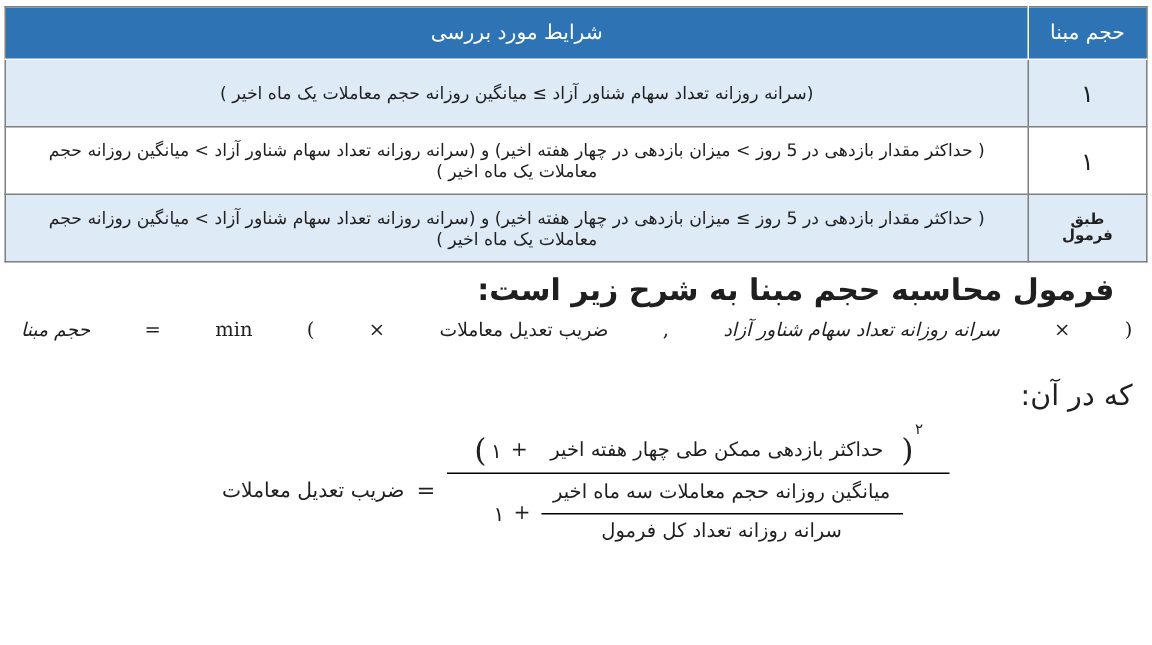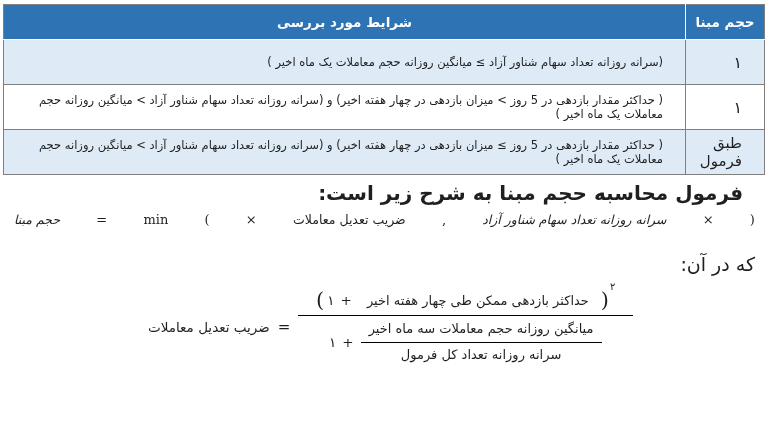--- a/index.html
+++ b/index.html
@@ -3,28 +3,28 @@
 <meta charset="utf-8">
 <style>
   html,body{margin:0;padding:0;background:#fff;}
   body{width:768px;height:430px;position:relative;overflow:hidden;
        font-family:"DejaVu Sans",sans-serif;color:#1f1f1f;}
 
   
   .vol-table{position:absolute;top:4px;left:3px;width:762px;border-collapse:collapse;
              table-layout:fixed;}
   .vol-table th,.vol-table td{border:1px solid #7f7f7f;text-align:center;vertical-align:middle;}
-  .vol-table th{color:#fff;font-weight:bold;font-size:13.5px;height:32px;
+  .vol-table th{color:#fff;font-weight:normal;font-size:13.5px;height:32px;
                 border:1px solid #ffffff;border-top:1px solid #7f7f7f;}
   .vol-table th.first{border-right:1px solid #7f7f7f;}
   .vol-table th.last{border-left:1px solid #7f7f7f;}
-  .vol-table td{height:40px;font-size:11.5px;padding:2px 22px;text-align:right;}
+  .vol-table td{height:40px;font-size:11.5px;padding:2px 22px;}
   .vol-col{width:76px;}
   td.vol-val{font-size:16px;}
-  td.vol-val.bold{font-size:15px;font-weight:normal;}
+  td.vol-val.bold{font-size:10px;font-weight:bold;}
 
   
   .heading{position:absolute;right:25px;top:181px;font-size:20px;font-weight:bold;direction:rtl;}
   .where{position:absolute;right:13px;top:253px;font-size:19px;direction:rtl;}
 
   
   .minline{position:absolute;left:14px;top:212px;width:741px;direction:ltr;
            display:flex;justify-content:space-between;align-items:baseline;
            font-size:12.5px;white-space:nowrap;}
   .minline .seg{unicode-bidi:isolate;direction:rtl;}

